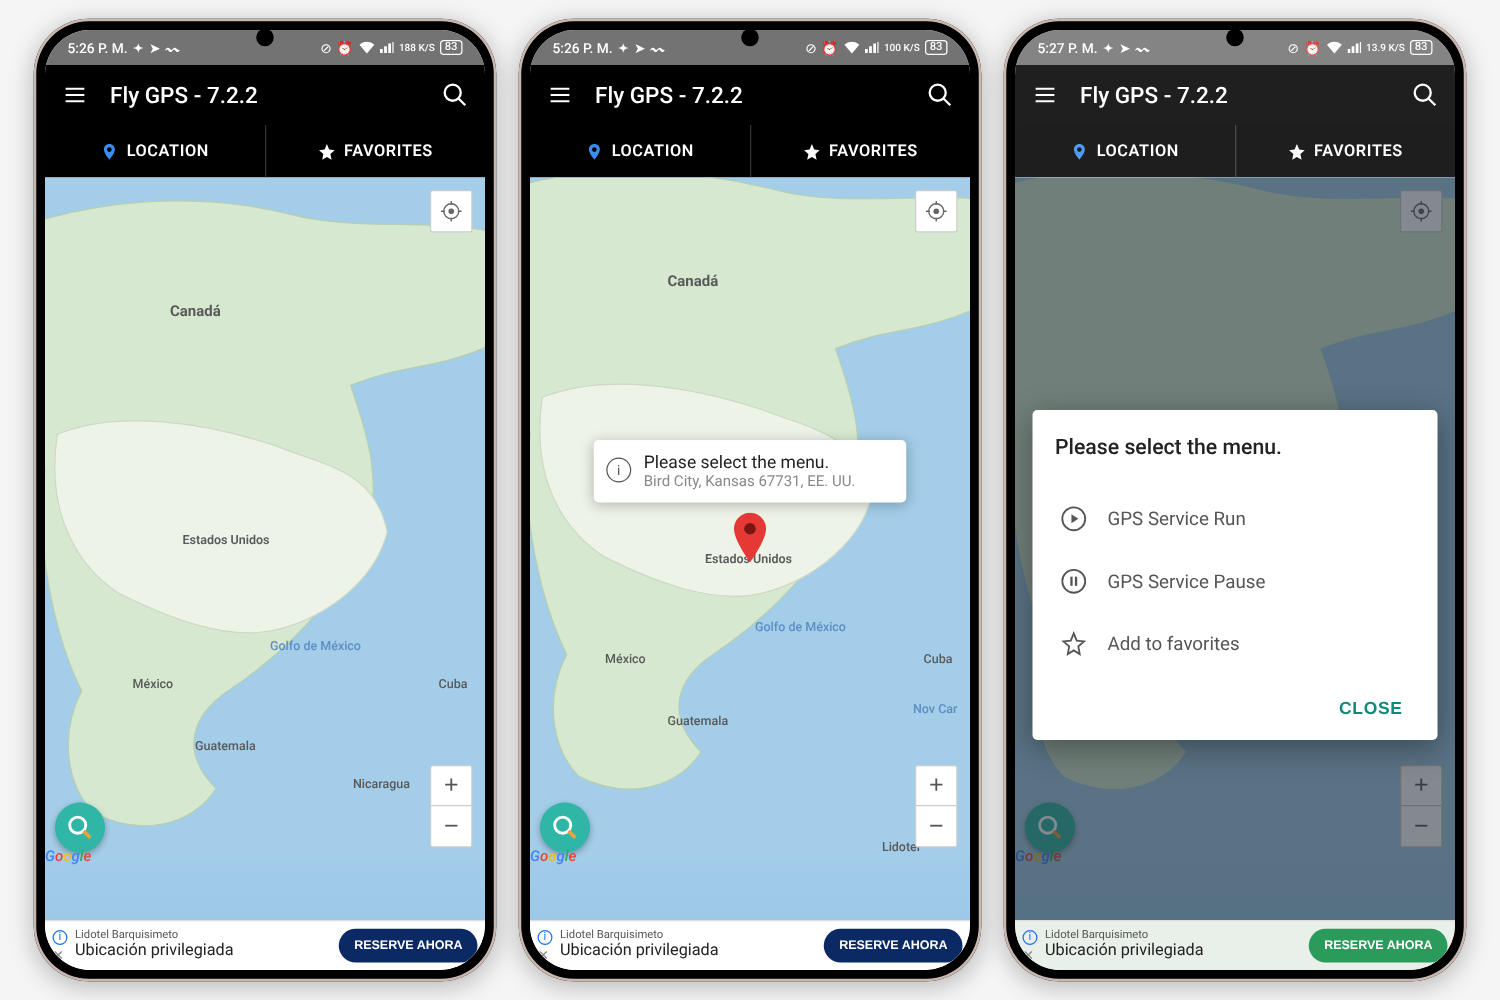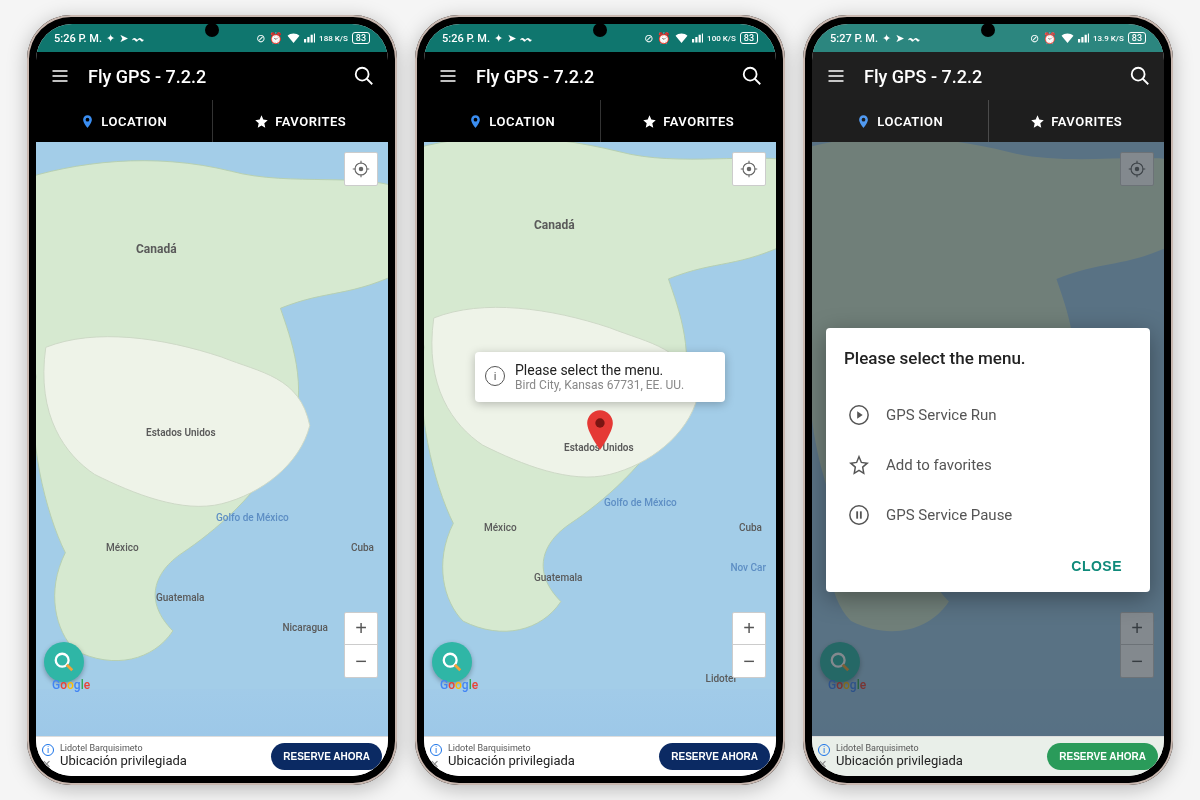--- a/index.html
+++ b/index.html
@@ -38,21 +38,21 @@
     transform: translateX(-50%);
     width: 14px; height: 14px;
     background: #000;
     border-radius: 50%;
     top: 8px;
     z-index: 50;
   }
   
   .statusbar {
     height: 28px;
-    background: #0f766e;
+    background: #737373;
     color: #fff;
     display: flex;
     align-items: center;
     justify-content: space-between;
     padding: 0 18px;
     font-size: 11px;
     font-weight: 500;
   }
   .statusbar .left, .statusbar .right { display:flex; align-items:center; gap:4px; }
   .s-icon { display:inline-flex; align-items:center; }
@@ -137,23 +137,24 @@
     position:absolute;
     left:8px; bottom:54px;
     width:40px; height:40px;
     border-radius:50%;
     background:#2fb6a6;
     display:flex; align-items:center; justify-content:center;
     box-shadow:0 2px 5px rgba(0,0,0,.3);
   }
   .google-logo {
     position:absolute;
-    left:16px; bottom:44px;
+    left:0; bottom:44px;
     font-size:12px;
     font-weight:500;
+    font-style:italic;
   }
   .google-logo span:nth-child(1){color:#4285F4}
   .google-logo span:nth-child(2){color:#EA4335}
   .google-logo span:nth-child(3){color:#FBBC05}
   .google-logo span:nth-child(4){color:#4285F4}
   .google-logo span:nth-child(5){color:#34A853}
   .google-logo span:nth-child(6){color:#EA4335}
   
   .adbar {
     height:40px;
@@ -576,31 +577,31 @@
         <div class="dtitle">Please select the menu.</div>
         <div class="row">
           <svg width="22" height="22" viewBox="0 0 24 24">
               <circle cx="12" cy="12" r="10" stroke="#555" stroke-width="1.6" fill="none"></circle>
               <path fill="#555" d="M10 8l6 4-6 4z"></path>
             </svg>
           <span>GPS Service Run</span>
         </div>
         <div class="row">
           <svg width="22" height="22" viewBox="0 0 24 24">
-              <path fill="none" stroke="#555" stroke-width="1.6" d="M12 3l2.6 6.2L21 10l-5 4.3L17.2 21 12 17.8 6.8 21 8 14.3 3 10l6.4-.8z"></path>
-            </svg>
-          <span>Add to favorites</span>
-        </div>
-        <div class="row">
-          <svg width="22" height="22" viewBox="0 0 24 24">
               <circle cx="12" cy="12" r="10" stroke="#555" stroke-width="1.6" fill="none"></circle>
               <rect x="9" y="8" width="2" height="8" fill="#555"></rect>
               <rect x="13" y="8" width="2" height="8" fill="#555"></rect>
             </svg>
           <span>GPS Service Pause</span>
+        </div>
+        <div class="row">
+          <svg width="22" height="22" viewBox="0 0 24 24">
+              <path fill="none" stroke="#555" stroke-width="1.6" d="M12 3l2.6 6.2L21 10l-5 4.3L17.2 21 12 17.8 6.8 21 8 14.3 3 10l6.4-.8z"></path>
+            </svg>
+          <span>Add to favorites</span>
         </div>
         <div class="actions">
           <button class="close-btn">CLOSE</button>
         </div>
       </div>
     </div>
 
     <div class="adbar" style="background:#e9efe9">
       <div style="display:flex;flex-direction:column;gap:2px">
         <div class="adinfo">i</div>

